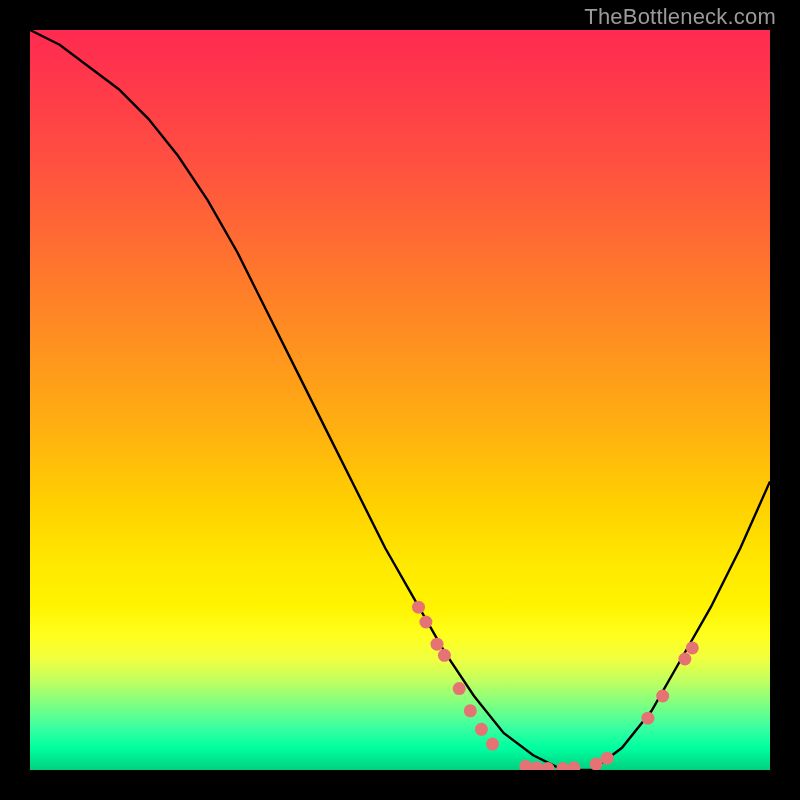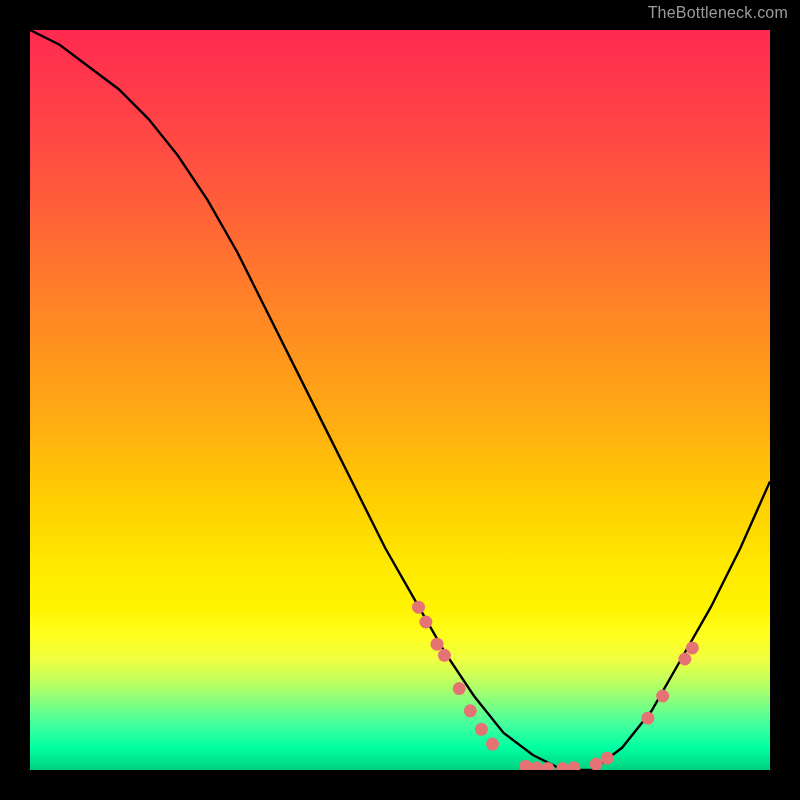--- a/index.html
+++ b/index.html
@@ -35,23 +35,23 @@
   .green-band {
     position: absolute;
     left: 0; right: 0;
     bottom: 0;
     height: 22px;
     background: linear-gradient(to bottom, #00ffa0, #00d080);
   }
   .attribution {
     position: absolute;
     top: 4px;
-    right: 12px;
+    right: 24px;
     color: #9a9a9a;
-    font-size: 16px;
+    font-size: 22px;
     font-weight: 500;
     letter-spacing: 0.2px;
   }
   svg.curve {
     position: absolute;
     inset: 0;
     width: 100%;
     height: 100%;
   }
 </style>

